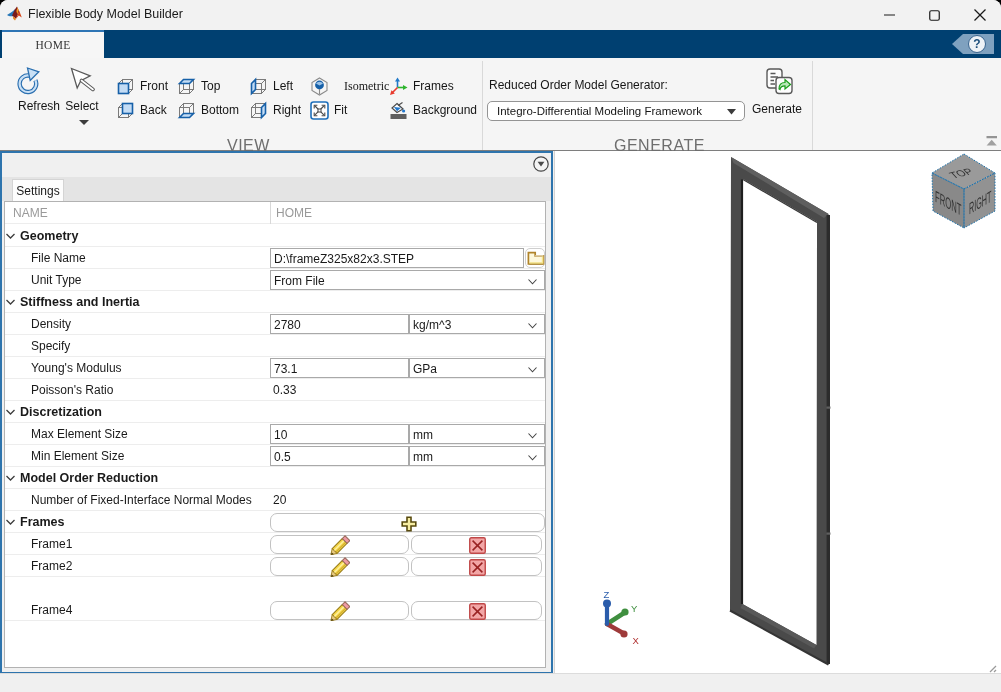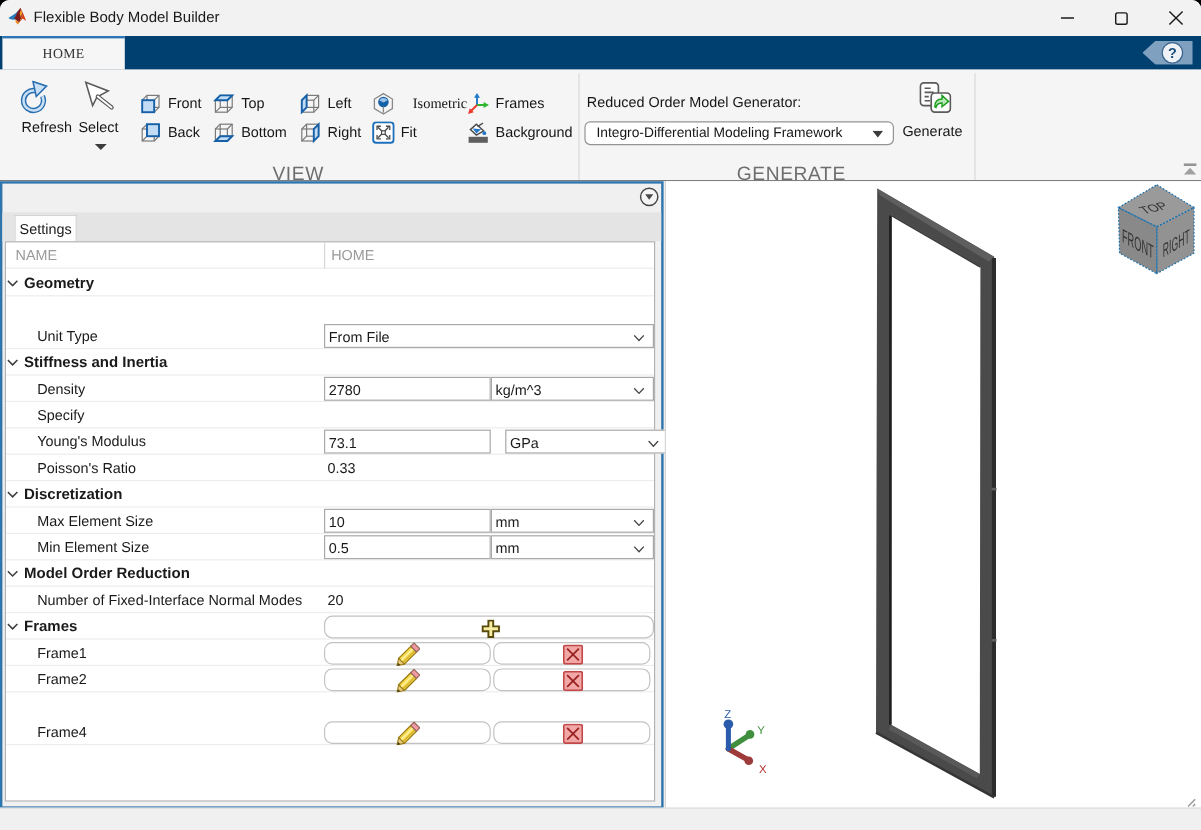--- a/index.html
+++ b/index.html
@@ -218,20 +218,34 @@
           <div class="pname" style="left:8px">NAME</div>
           <div class="pname" style="left:271px">HOME</div>
           <div style="position:absolute;left:265px;top:0;width:1px;height:22px;background:#d8d8d8"></div>
         </div>
         <div class="prow" style="top:23px">
           <svg class="chev" width="9" height="6">
             <polyline points="0.5,1 4.5,5 8.5,1" stroke="#3c3c3c" stroke-width="1.3" fill="none"></polyline>
           </svg>
           <div class="pname sect">Geometry</div>
         </div>
+<div class="prow" style="top:45px">
+          <div class="pname item">File Name</div>
+          <div class="wbox" style="left:265px;width:254px">
+            <div class="wtext">D:\frameZ325x82x3.STEP</div>
+          </div>
+          <div class="wbox" style="left:520px;width:20px;border-color:#cfcfcf;border-radius:5px">
+            <svg width="18" height="15" viewBox="0 0 18 15" style="position:absolute;left:1px;top:1.5px">
+              <path d="M1.4 13 L1.4 1.6 L8.2 1.6 L8.2 4.8 L16.4 4.8 L16.4 13 Z" fill="#fdf8dc" stroke="#b0832a" stroke-width="1.7"></path>
+              <path d="M8.2 4.8 L16.4 4.8" stroke="#e8ddc0" stroke-width="1.2"></path>
+              <path d="M2 12.6 L16 12.6" stroke="#8a6a14" stroke-width="1.4"></path>
+              <path d="M15.6 5.6 L15.6 12 L2.2 12" stroke="#f5e48a" stroke-width="1.6" fill="none"></path>
+            </svg>
+          </div>
+        </div>
 <div class="prow" style="top:67px">
           <div class="pname item">Unit Type</div>
           <div class="wbox" style="left:265px;width:275px">
             <div class="wtext">From File</div>
             <svg class="caret" width="9" height="6">
               <polyline points="0.5,0.5 4.5,4.8 8.5,0.5" stroke="#444" stroke-width="1.1" fill="none"></polyline>
             </svg>
           </div>
         </div>
 <div class="prow" style="top:89px">
@@ -253,21 +267,21 @@
           </div>
         </div>
 <div class="prow" style="top:133px">
           <div class="pname item">Specify</div>
         </div>
 <div class="prow" style="top:155px">
           <div class="pname item">Young's Modulus</div>
           <div class="wbox" style="left:265px;width:139px">
             <div class="wtext">73.1</div>
           </div>
-          <div class="wbox" style="left:416px;width:136px">
+          <div class="wbox" style="left:404px;width:136px">
             <div class="wtext">GPa</div>
             <svg class="caret" width="9" height="6">
               <polyline points="0.5,0.5 4.5,4.8 8.5,0.5" stroke="#444" stroke-width="1.1" fill="none"></polyline>
             </svg>
           </div>
         </div>
 <div class="prow" style="top:177px">
           <div class="pname item">Poisson's Ratio</div>
           <div class="val">0.33</div>
         </div>

